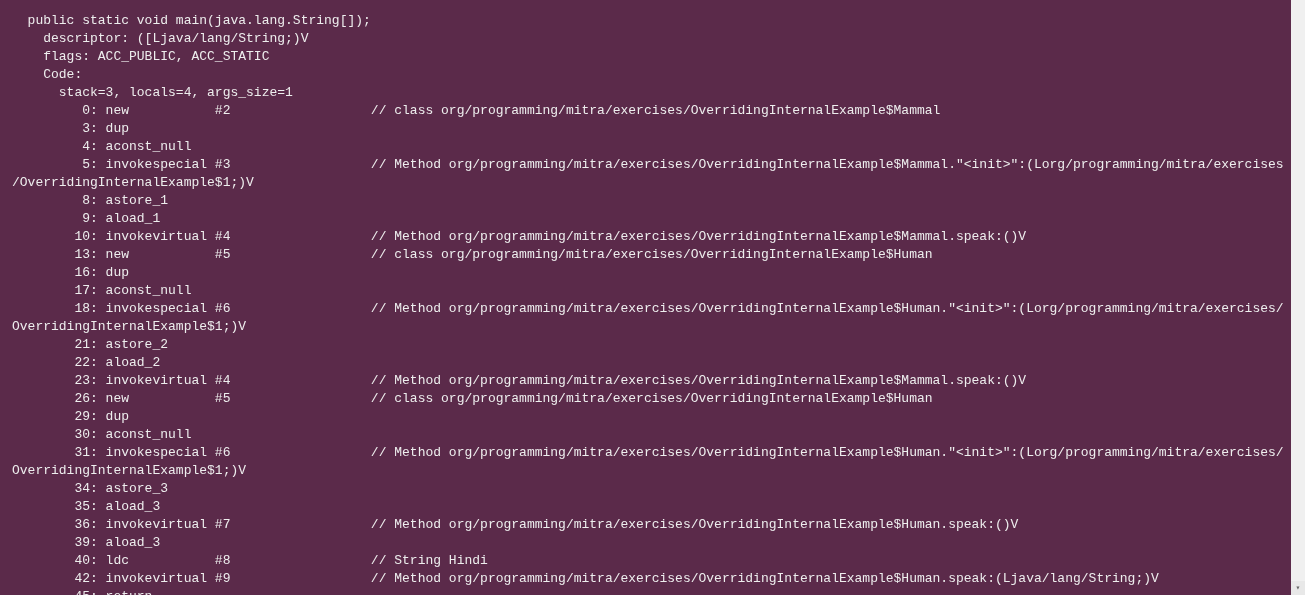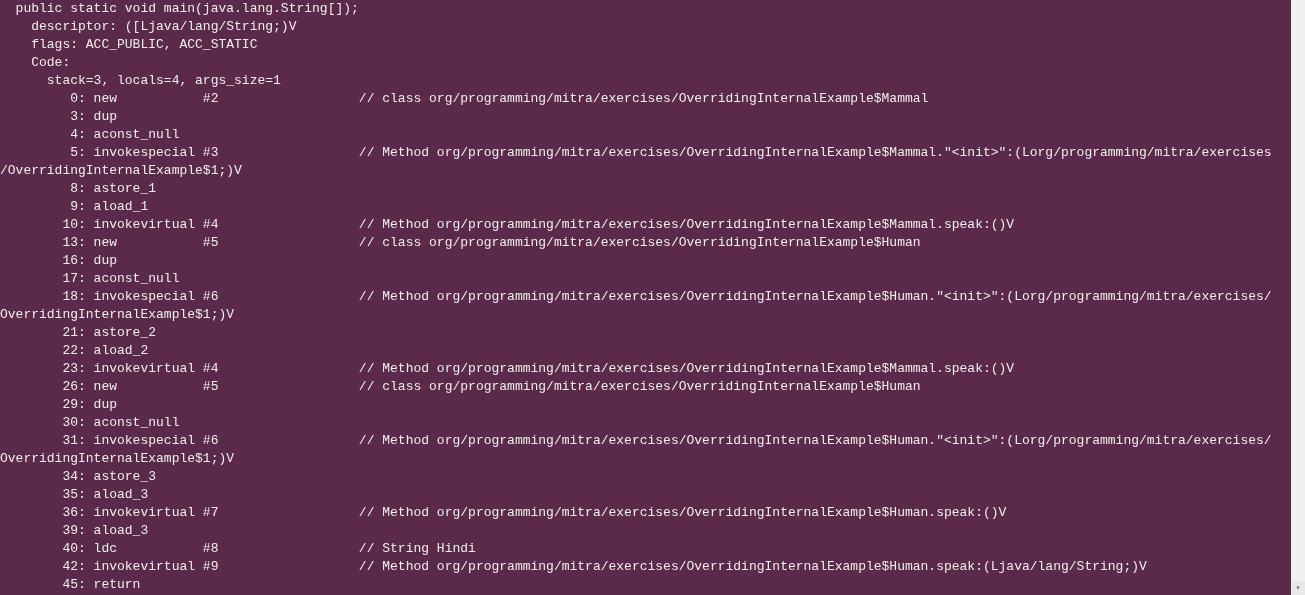--- a/index.html
+++ b/index.html
@@ -15,21 +15,21 @@
     position: relative;
   }
   .code-area {
     position: absolute;
     top: 0;
     left: 0;
     right: 14px;
     bottom: 0;
     white-space: pre;
     overflow: hidden;
-    padding: 0;
+    padding: 12px;
   }
   .line { display: block; white-space: pre; }
   .scrollbar {
     position: absolute;
     right: 0;
     top: 0;
     bottom: 0;
     width: 14px;
     background: #f0f0f0;
   }

